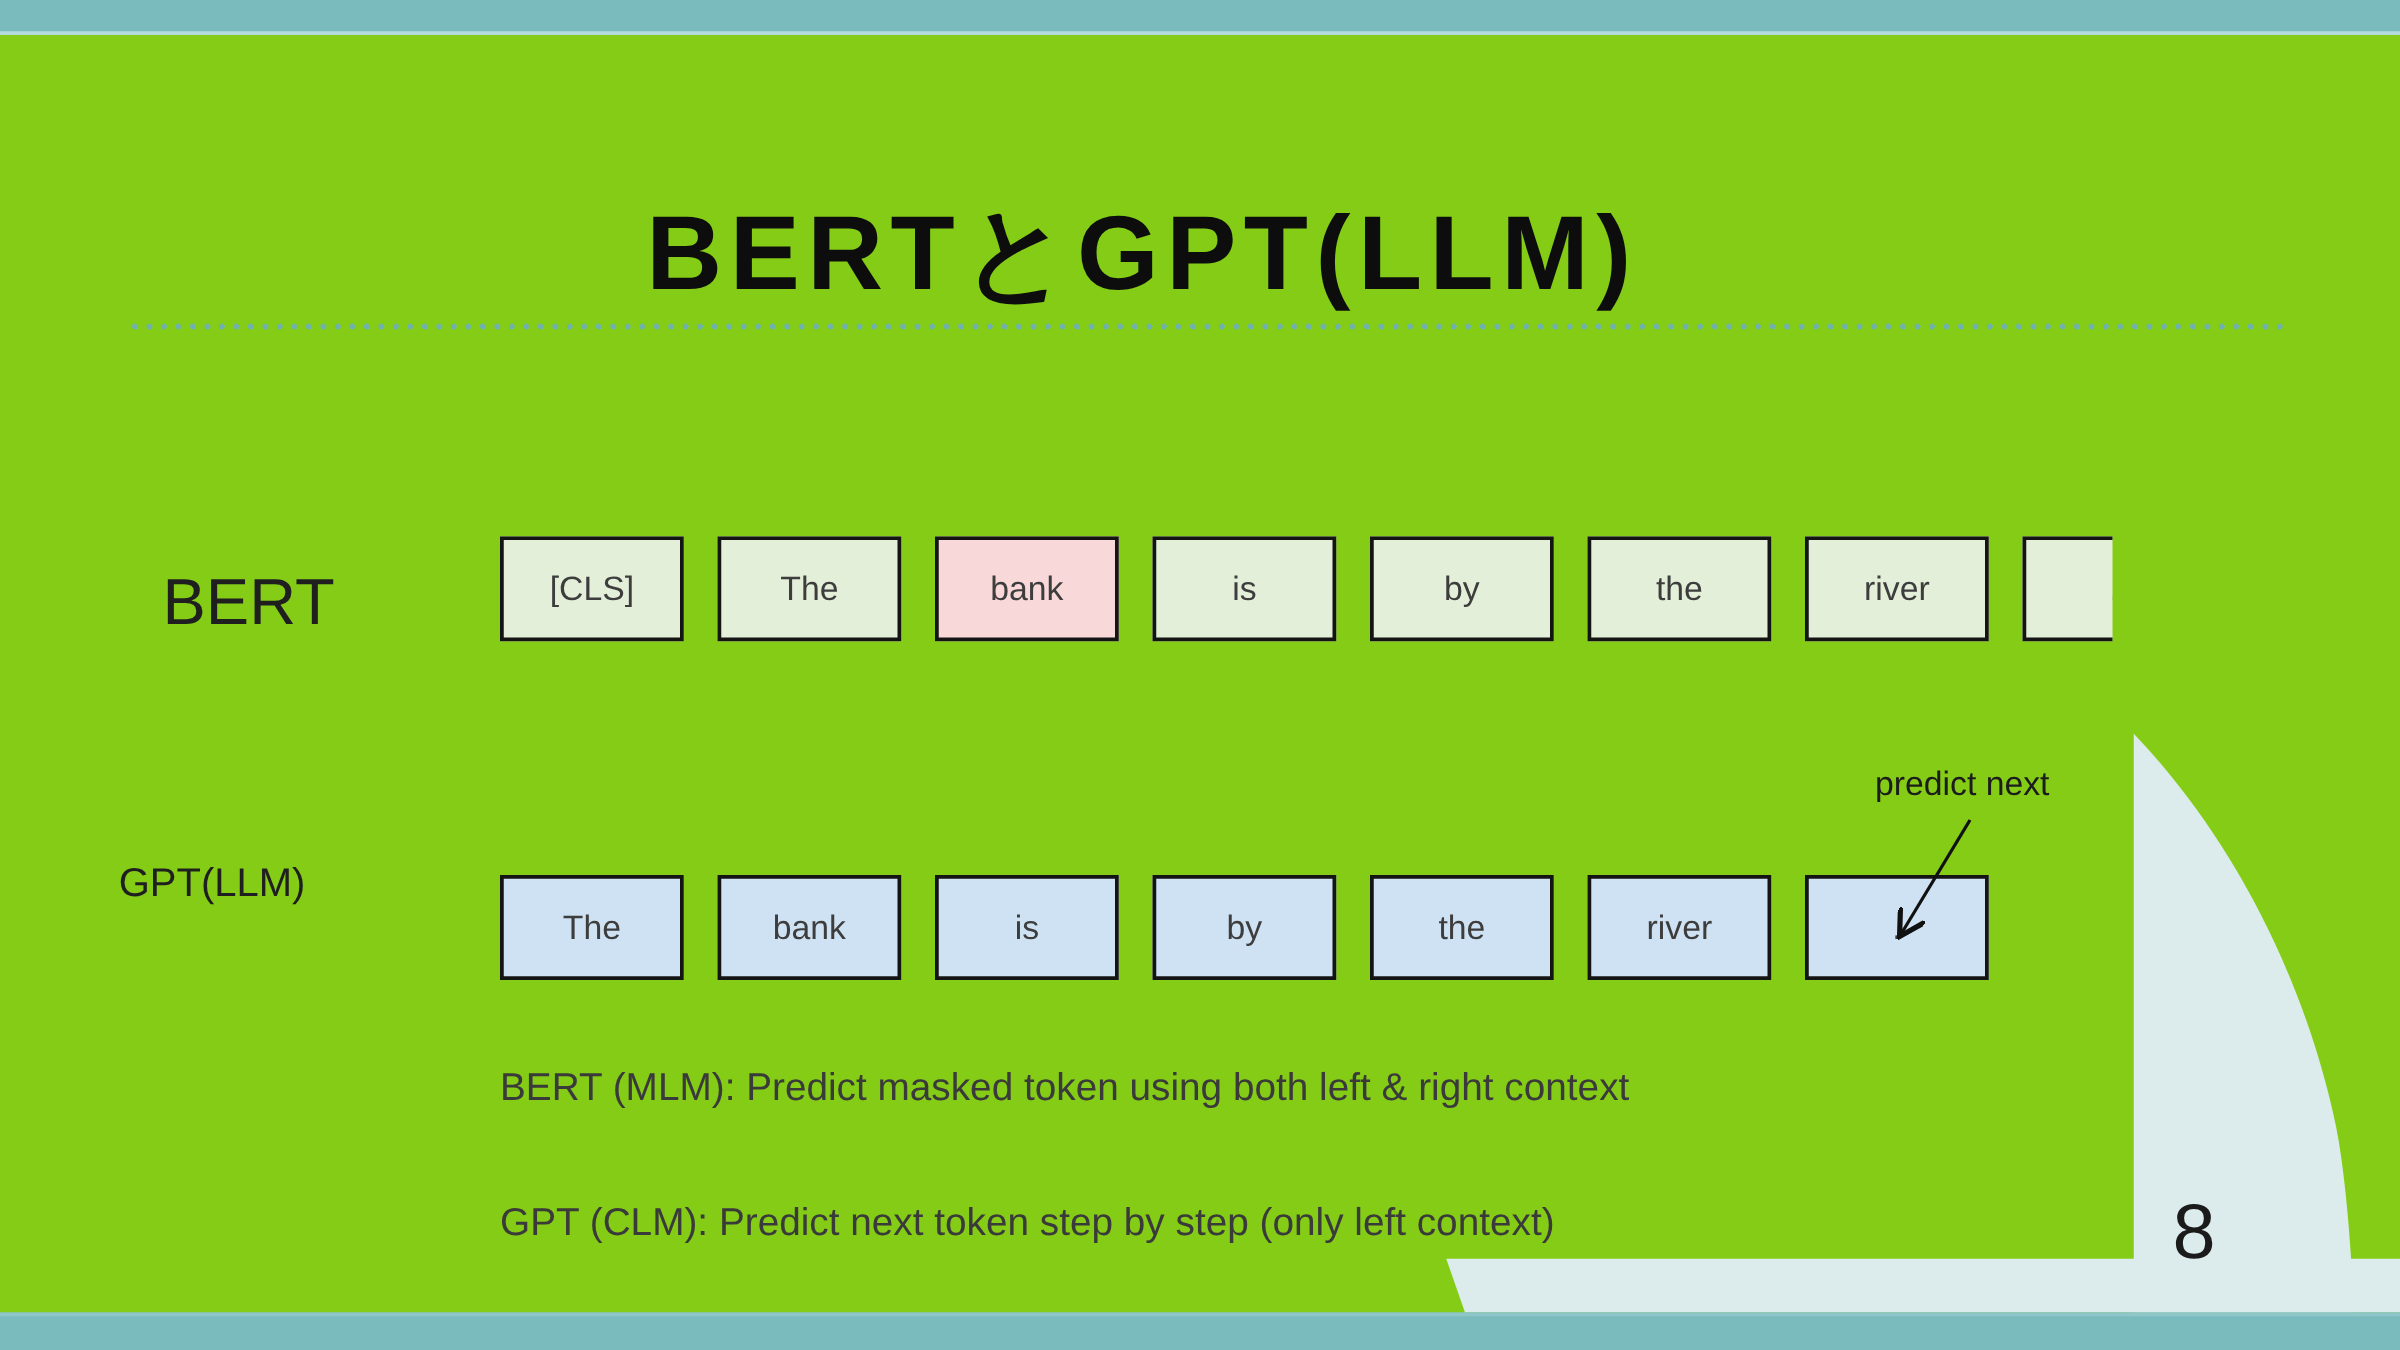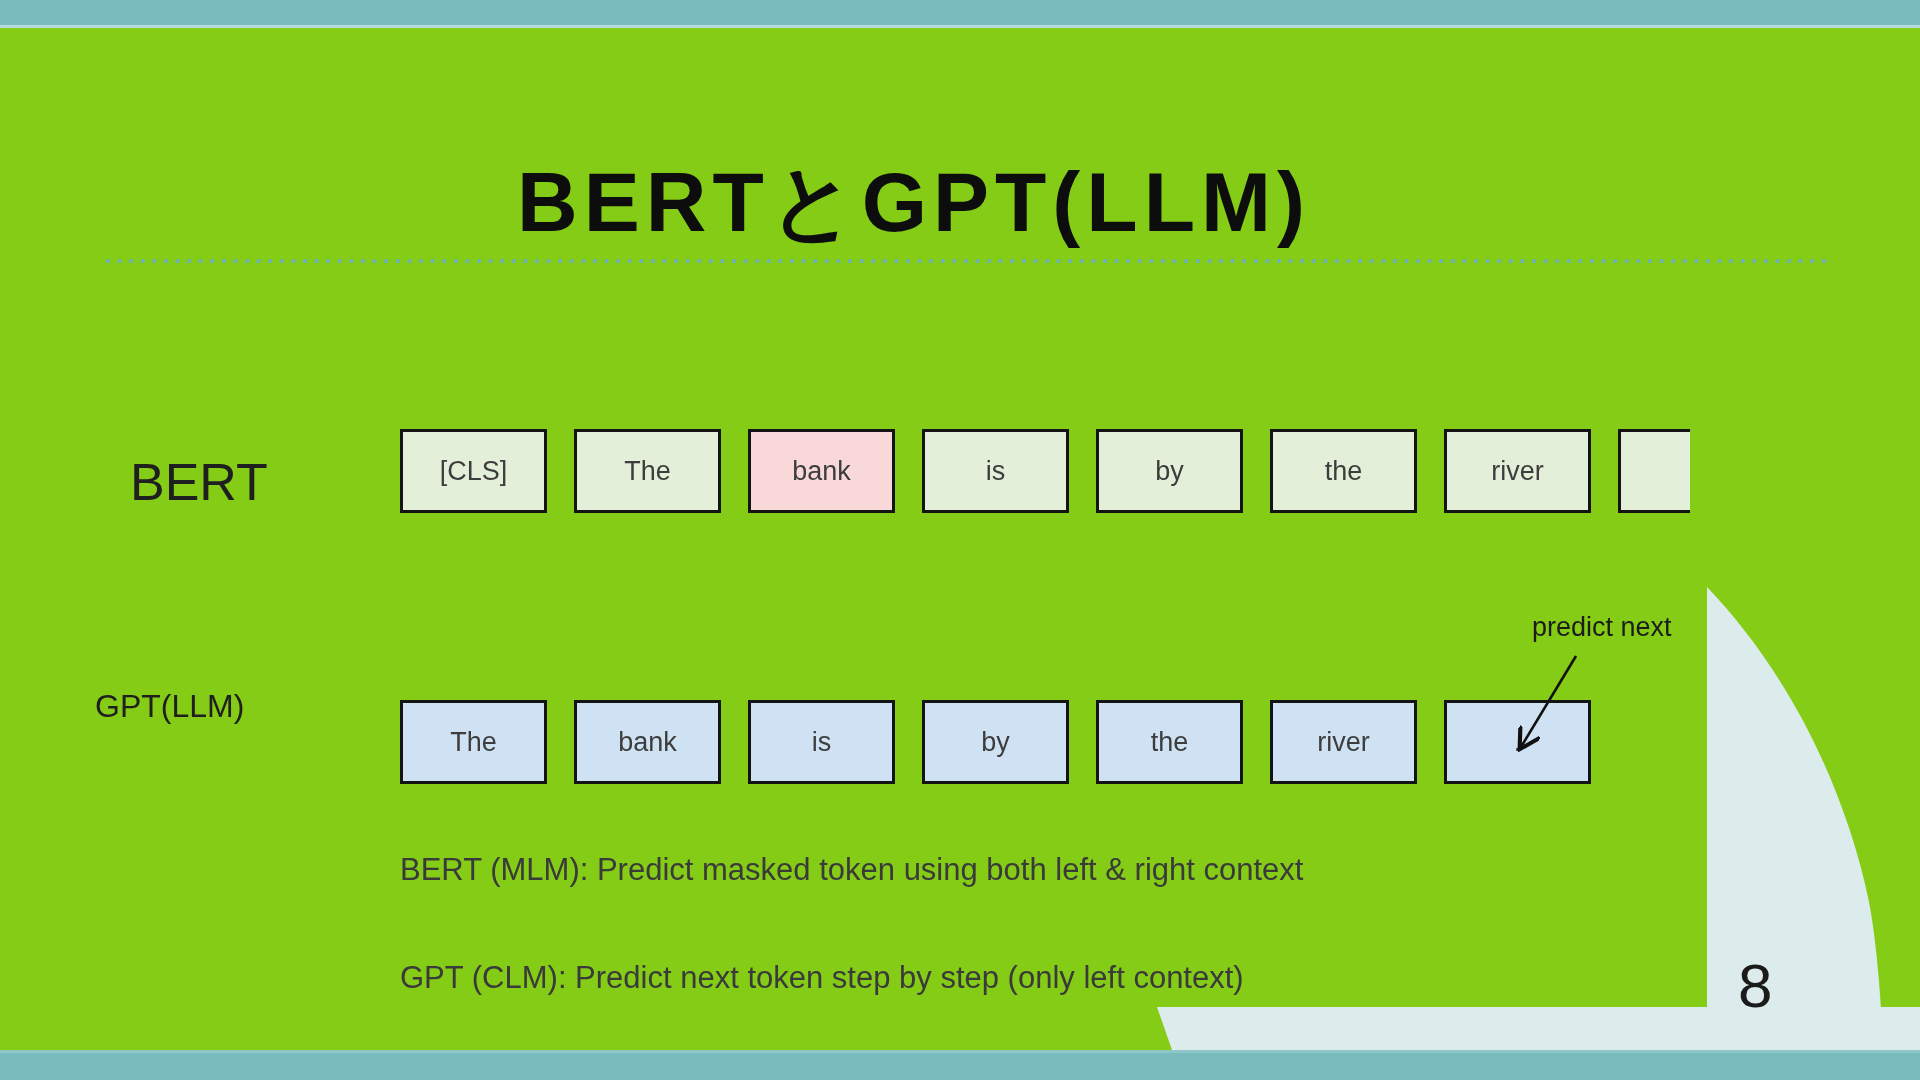--- a/index.html
+++ b/index.html
@@ -51,21 +51,21 @@
   .green { background: #e3efd8; }
   .pink  { background: #f9d8d9; }
   .blue  { background: #cfe2f3; }
   .overlay-text {
     position: absolute; left: 0; top: 0; width: 100%; height: 100%;
     display: flex; align-items: center; justify-content: center;
   }
 
   
   .predict-next {
-    position: absolute; left: 1532px; top: 612px; font-size: 27px;
+    position: absolute; left: 1500px; top: 612px; font-size: 27px;
     color: #1c1c1c; z-index: 2;
   }
   .arrow-svg { position: absolute; left: 0; top: 0; z-index: 2; pointer-events: none; }
 
   
   .caption { position: absolute; left: 400px; font-size: 31px; color: #3a3a3a; z-index: 2; }
   .caption-bert { top: 852px; }
   .caption-gpt  { top: 960px; }
 
   

